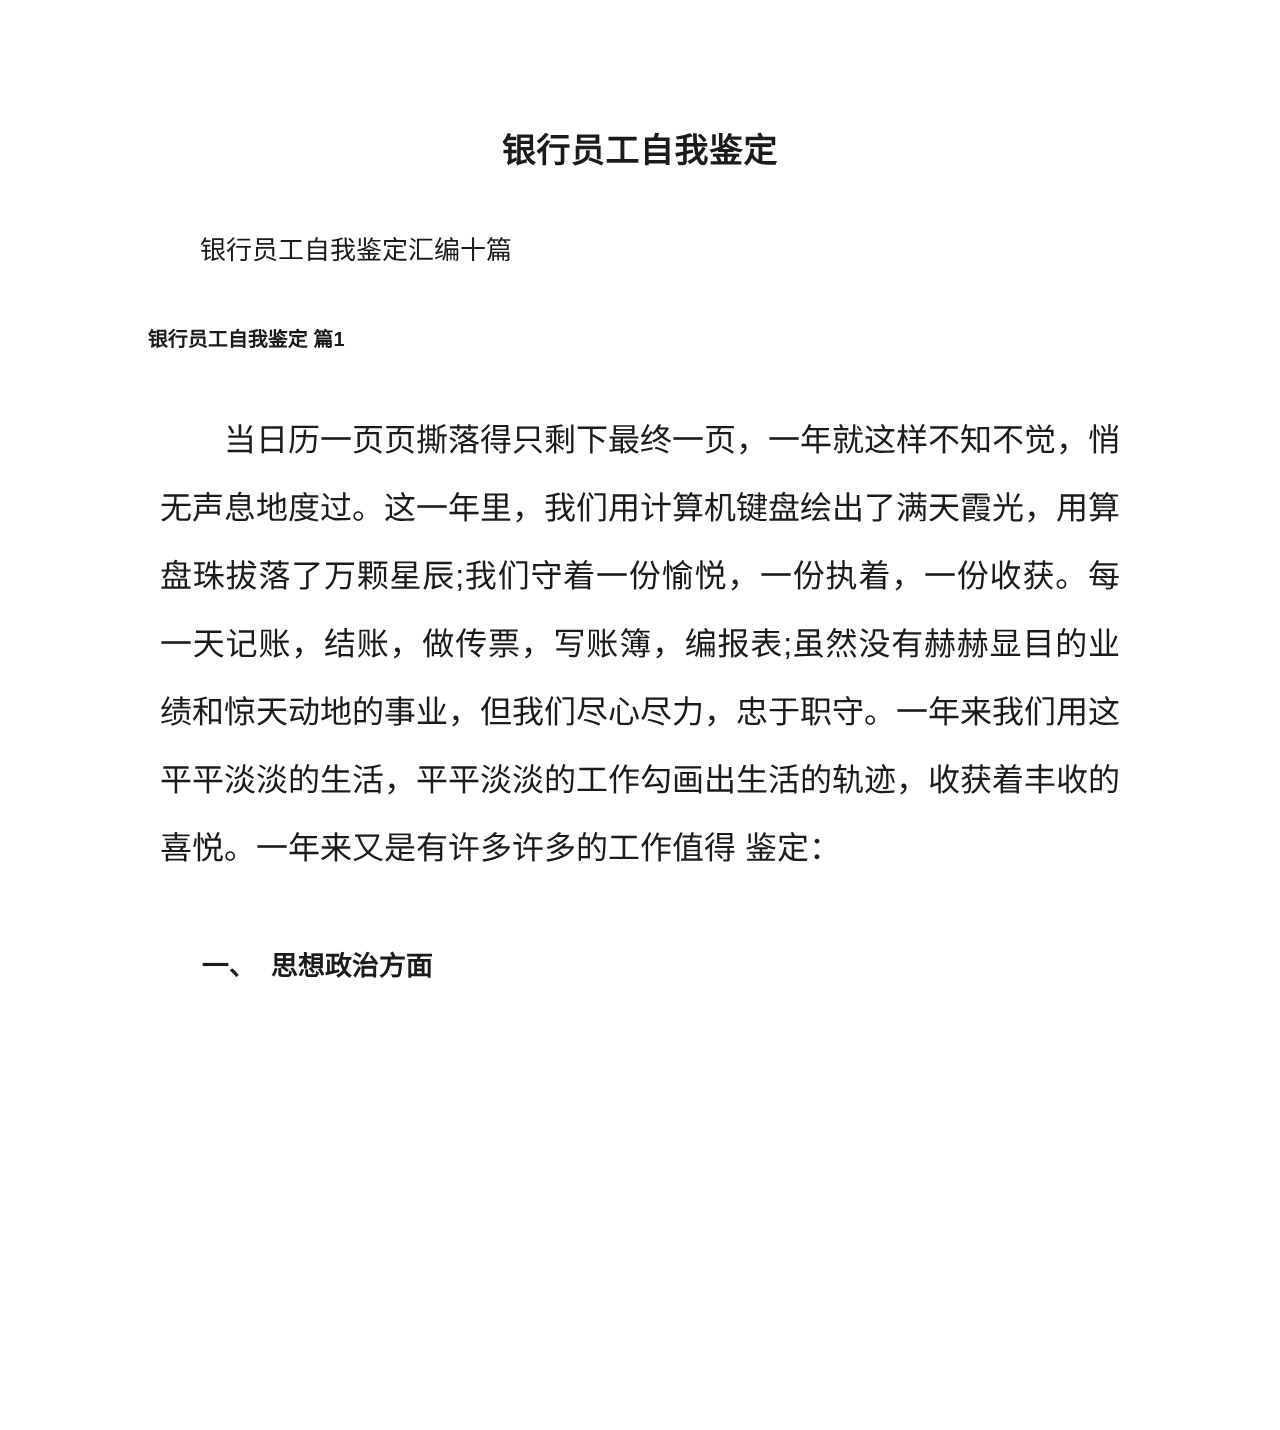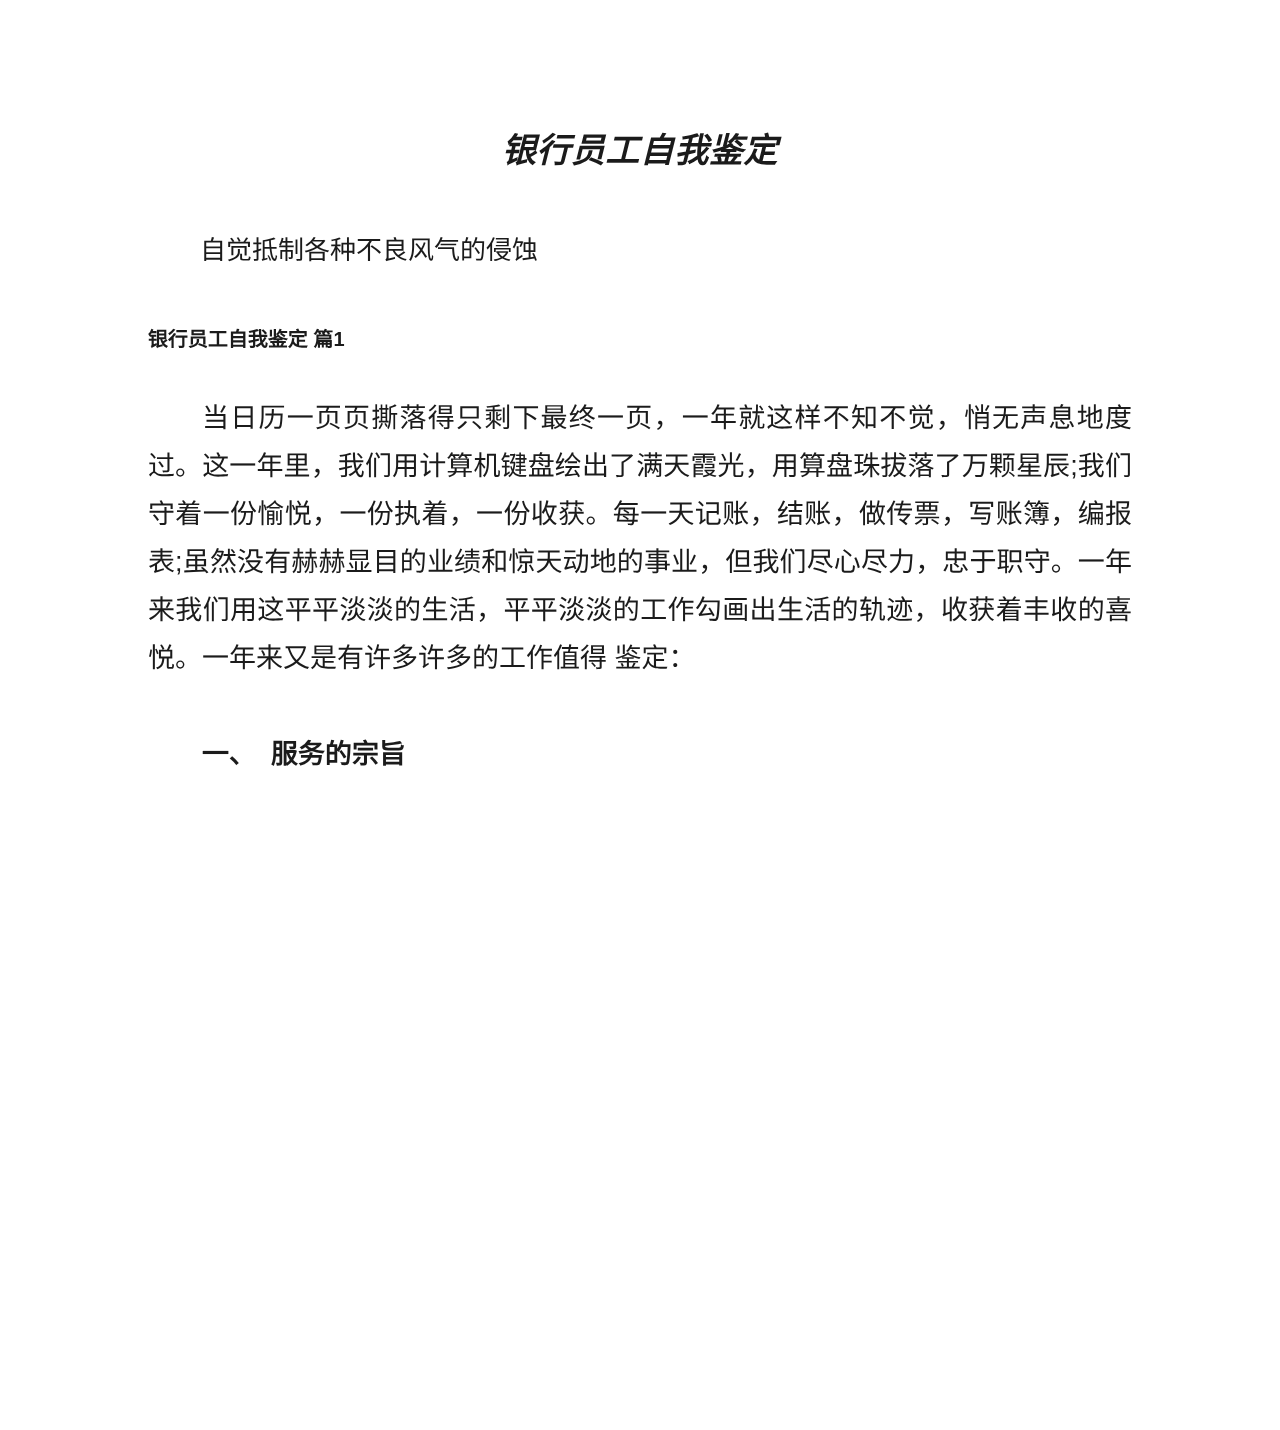--- a/index.html
+++ b/index.html
@@ -35,21 +35,20 @@
   
   .doc-title {
     margin: 0;
     padding-top: 128px;
     font-size: 34px;
     font-weight: 700;
     line-height: 1.3;
     text-align: center;
     letter-spacing: 0.5px;
     color: #1b1b1b;
-    font-style: italic;
   }
 
   
   .subtitle {
     margin: 0;
     padding-top: 58px;
     font-size: 26px;
     font-weight: 400;
     line-height: 1.55;
     text-indent: 2em;
@@ -61,25 +60,25 @@
     margin: 0;
     padding-top: 54px;
     font-size: 20px;
     font-weight: 700;
     line-height: 1.5;
     color: #1b1b1b;
   }
 
   
   .body-para {
-    margin: 0;
+    margin: 12px;
     padding-top: 40px;
-    font-size: 27px;
+    font-size: 32px;
     font-weight: 400;
-    line-height: 48px;
+    line-height: 68px;
     text-align: justify;
     text-justify: inter-ideograph;
     text-indent: 2em;
     color: #1b1b1b;
     white-space: pre-wrap;
   }
 
   
   .sub-heading {
     margin: 0;
@@ -95,23 +94,23 @@
   .para-gap-lg { padding-top: 56px; }
 </style>
 </head>
 <body>
 
 <div class="page">
   <div class="content">
 
     <h1 class="doc-title">银行员工自我鉴定</h1>
 
-    <p class="subtitle">自觉抵制各种不良风气的侵蚀</p>
+    <p class="subtitle">银行员工自我鉴定汇编十篇</p>
 
     <h2 class="section-heading">银行员工自我鉴定 篇1</h2>
 
     <p class="body-para">当日历一页页撕落得只剩下最终一页，一年就这样不知不觉，悄无声息地度过。这一年里，我们用计算机键盘绘出了满天霞光，用算盘珠拔落了万颗星辰;我们守着一份愉悦，一份执着，一份收获。每一天记账，结账，做传票，写账簿，编报表;虽然没有赫赫显目的业绩和惊天动地的事业，但我们尽心尽力，忠于职守。一年来我们用这平平淡淡的生活，平平淡淡的工作勾画出生活的轨迹，收获着丰收的喜悦。一年来又是有许多许多的工作值得 鉴定：</p>
 
-    <h3 class="sub-heading">一、  服务的宗旨</h3>
+    <h3 class="sub-heading">一、  思想政治方面</h3>
 
 
   </div>
 </div>
 
 </body></html>

